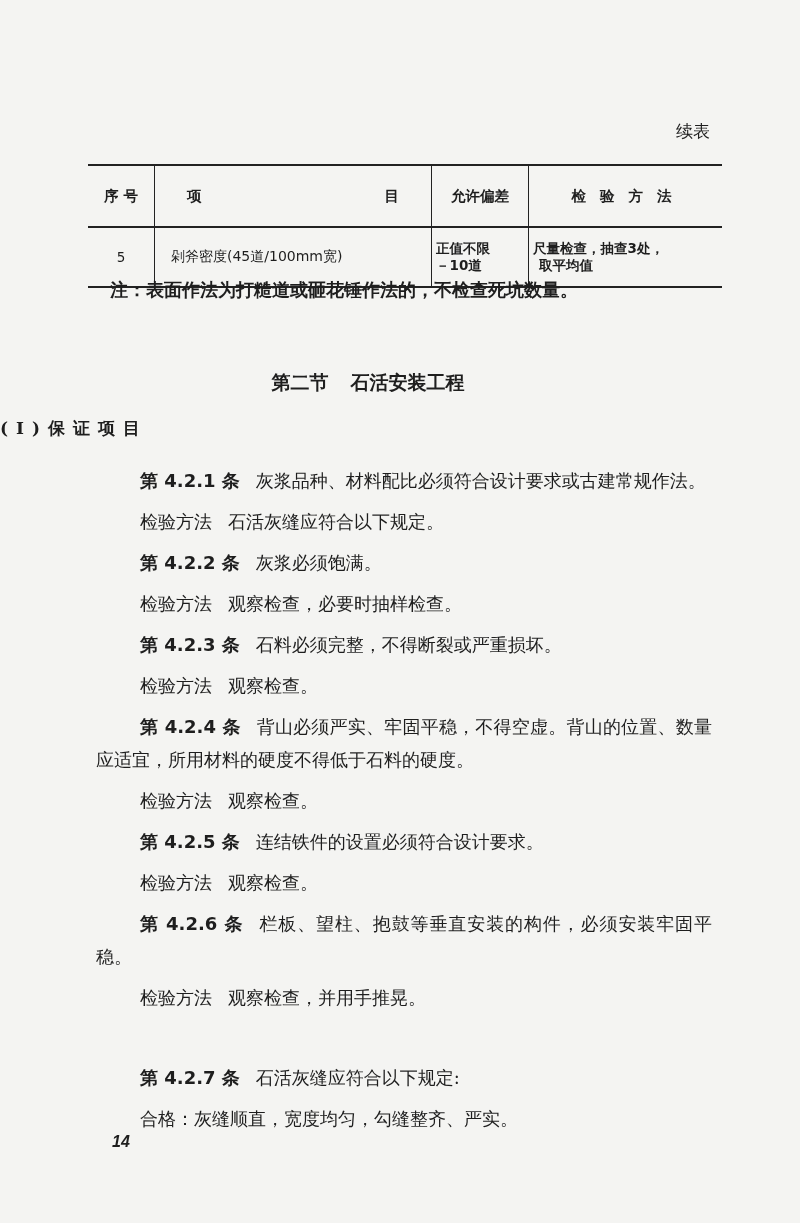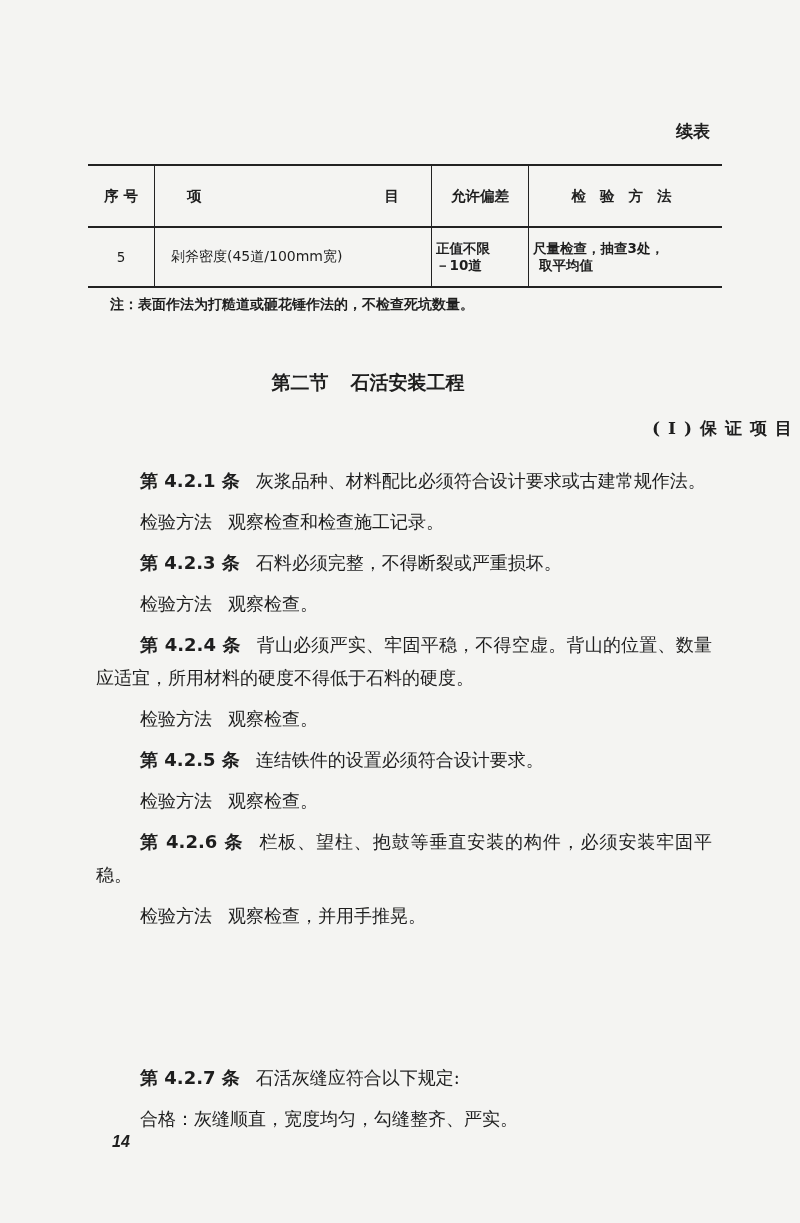--- a/index.html
+++ b/index.html
@@ -6,21 +6,21 @@
     body {
       width: 800px; height: 1223px;
       background: #f4f4f2;
       color: #1e1e1e;
       font-family: "DejaVu Serif", "Liberation Serif", serif;
       position: relative; overflow: hidden;
     }
     .page { position: absolute; left: 0; top: 0; width: 800px; height: 1223px; }
     .cont-label {
       position: absolute; right: 90px; top: 120px;
-      font-family: "DejaVu Sans", sans-serif; font-weight: bold; font-size: 17px;
+      font-family: "DejaVu Sans", sans-serif; font-weight: normal; font-size: 17px;
     }
     table.spec {
       position: absolute; left: 88px; top: 164px; width: 634px;
       border-collapse: collapse; font-size: 13.5px;
       font-family: "DejaVu Sans", sans-serif;
     }
     table.spec th, table.spec td {
       border-left: 1.5px solid #222; border-right: 1.5px solid #222;
       padding: 4px 4px; vertical-align: middle;
     }
@@ -36,30 +36,30 @@
     .c-tol { width: 88px; }
     .c-meth { }
     .item-head { display: flex; justify-content: space-between; padding: 0 28px 0 28px; }
     .meth-head { text-align: center; letter-spacing: 14px; padding-left: 10px !important; }
     .cell-item { padding-left: 16px !important; font-size: 14px; }
     .cell-tol { line-height: 17px; font-size: 13.5px; font-weight: bold; }
     .cell-meth { line-height: 17px; font-size: 13.5px; padding-top: 2px; font-weight: bold; }
     .cell-meth span { display: block; }
     .cell-meth span + span { padding-left: 6px; }
     .note {
-      position: absolute; left: 110px; top: 296px;
-      font-size: 14px; font-weight: bold; font-family: "DejaVu Sans", sans-serif;
+      position: absolute; left: 110px; top: 278px;
+      font-size: 18px; font-weight: bold; font-family: "DejaVu Sans", sans-serif;
     }
     .section-title {
       position: absolute; left: 0; width: 736px; top: 370px; text-align: center;
       font-family: "DejaVu Sans", sans-serif; font-weight: bold; font-size: 19px;
     }
     .section-title .gap { display: inline-block; width: 22px; }
     .sub-title {
-      position: absolute; left: 0; width: 800px; text-align: right;
+      position: absolute; left: 0; width: 800px; text-align: left;
       font-weight: bold; font-size: 17px; letter-spacing: 8px;
     }
     .body-text {
       position: absolute; left: 88px; width: 632px;
       font-size: 18px; line-height: 33px;
       font-family: "DejaVu Serif", serif;
     }
     .para { text-indent: 44px; margin: 8px; text-align: justify; }
     .clause-no { font-weight: bold; font-family: "DejaVu Sans", sans-serif; margin-right: 16px; }
     .method-label { margin-right: 16px; }
@@ -107,21 +107,23 @@
   <div class="note">注：表面作法为打糙道或砸花锤作法的，不检查死坑数量。</div>
 
   <div class="section-title">
     <span>第二节</span><span class="gap"></span><span>石活安装工程</span>
   </div>
 
   <div class="sub-title" style="top:417px;">(Ⅰ)保证项目</div>
 
   <div class="body-text" style="top:456px;">
     <p class="para"><span class="clause-no">第 4.2.1 条</span><span>灰浆品种、材料配比必须符合设计要求或古建常规作法。</span></p>
-    <p class="para"><span class="method-label">检验方法</span><span>观察检查和检查施工记录。</span></p>
+    <p class="para"><span class="method-label">检验方法</span><span>石活灰缝应符合以下规定。</span></p>
+    <p class="para"><span class="clause-no">第 4.2.2 条</span><span>灰浆必须饱满。</span></p>
+    <p class="para"><span class="method-label">检验方法</span><span>观察检查，必要时抽样检查。</span></p>
     <p class="para"><span class="clause-no">第 4.2.3 条</span><span>石料必须完整，不得断裂或严重损坏。</span></p>
     <p class="para"><span class="method-label">检验方法</span><span>观察检查。</span></p>
     <p class="para"><span class="clause-no">第 4.2.4 条</span><span>背山必须严实、牢固平稳，不得空虚。背山的位置、数量应适宜，所用材料的硬度不得低于石料的硬度。</span></p>
     <p class="para"><span class="method-label">检验方法</span><span>观察检查。</span></p>
     <p class="para"><span class="clause-no">第 4.2.5 条</span><span>连结铁件的设置必须符合设计要求。</span></p>
     <p class="para"><span class="method-label">检验方法</span><span>观察检查。</span></p>
     <p class="para"><span class="clause-no">第 4.2.6 条</span><span>栏板、望柱、抱鼓等垂直安装的构件，必须安装牢固平稳。</span></p>
     <p class="para"><span class="method-label">检验方法</span><span>观察检查，并用手推晃。</span></p>
   </div>
 

